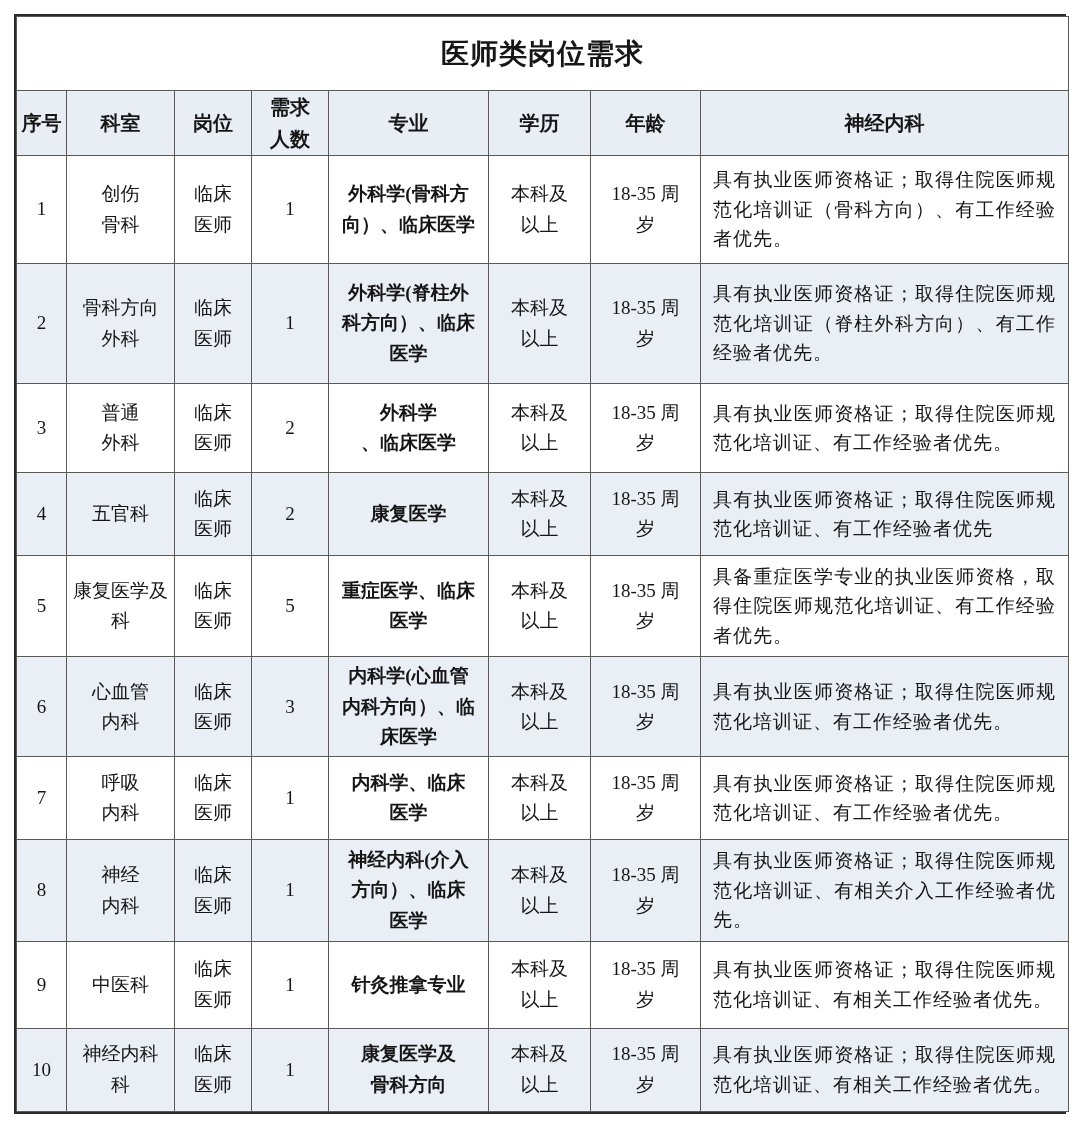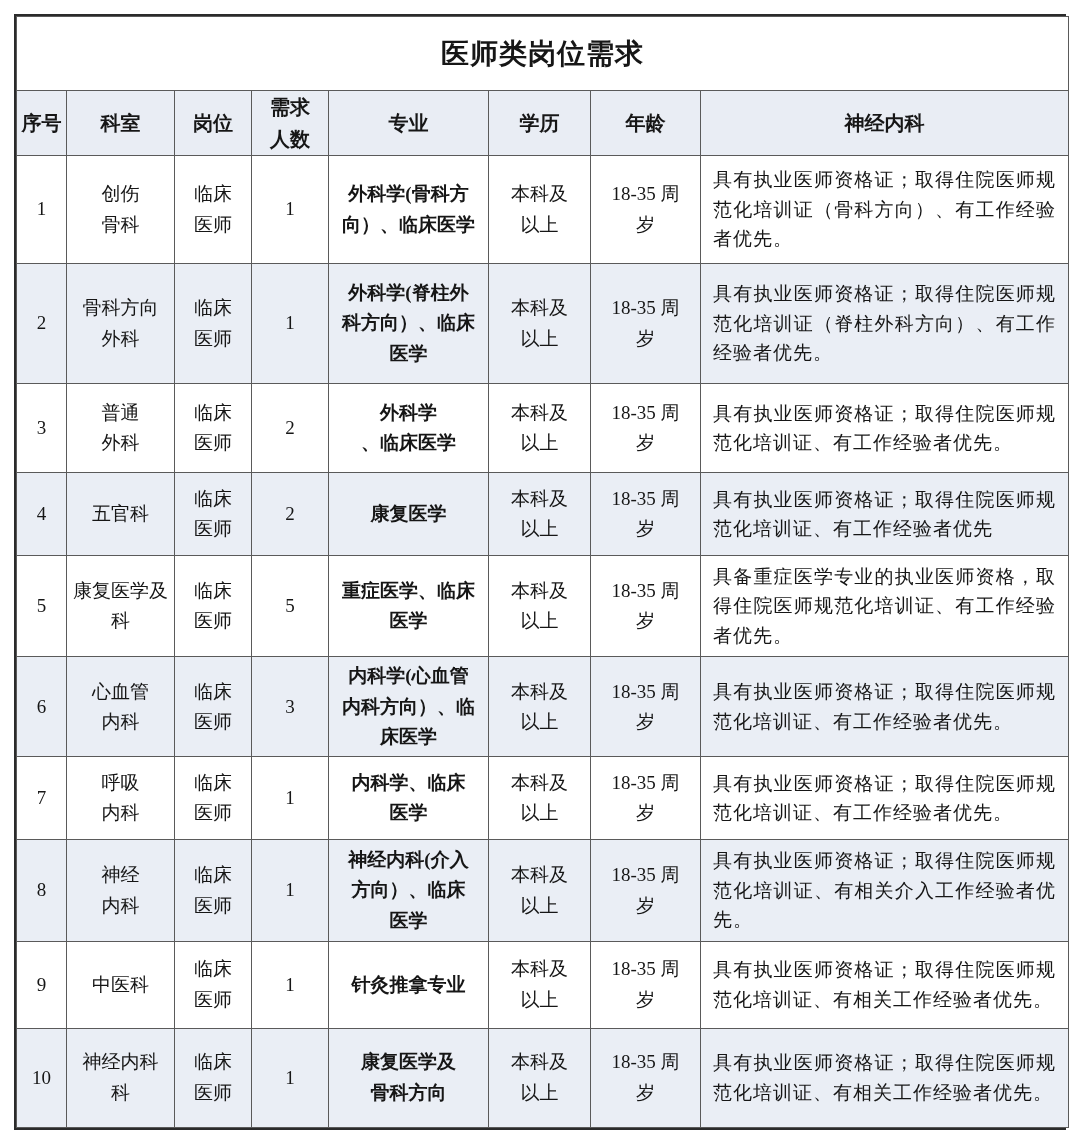--- a/index.html
+++ b/index.html
@@ -74,21 +74,21 @@
   
   tbody tr:nth-child(1)  { height: 108px; }
   tbody tr:nth-child(2)  { height: 120px; }
   tbody tr:nth-child(3)  { height: 89px;  }
   tbody tr:nth-child(4)  { height: 83px;  }
   tbody tr:nth-child(5)  { height: 98px;  }
   tbody tr:nth-child(6)  { height: 94px;  }
   tbody tr:nth-child(7)  { height: 83px;  }
   tbody tr:nth-child(8)  { height: 98px;  }
   tbody tr:nth-child(9)  { height: 87px;  }
-  tbody tr:nth-child(10) { height: 99px;  }
+  tbody tr:nth-child(10) { height: 83px;  }
 </style>
 </head>
 <body>
 
 <div class="tbl-outer">
   <table class="tbl">
     <colgroup>
       <col class="w-no">
         <col class="w-dept">
         <col class="w-post">

